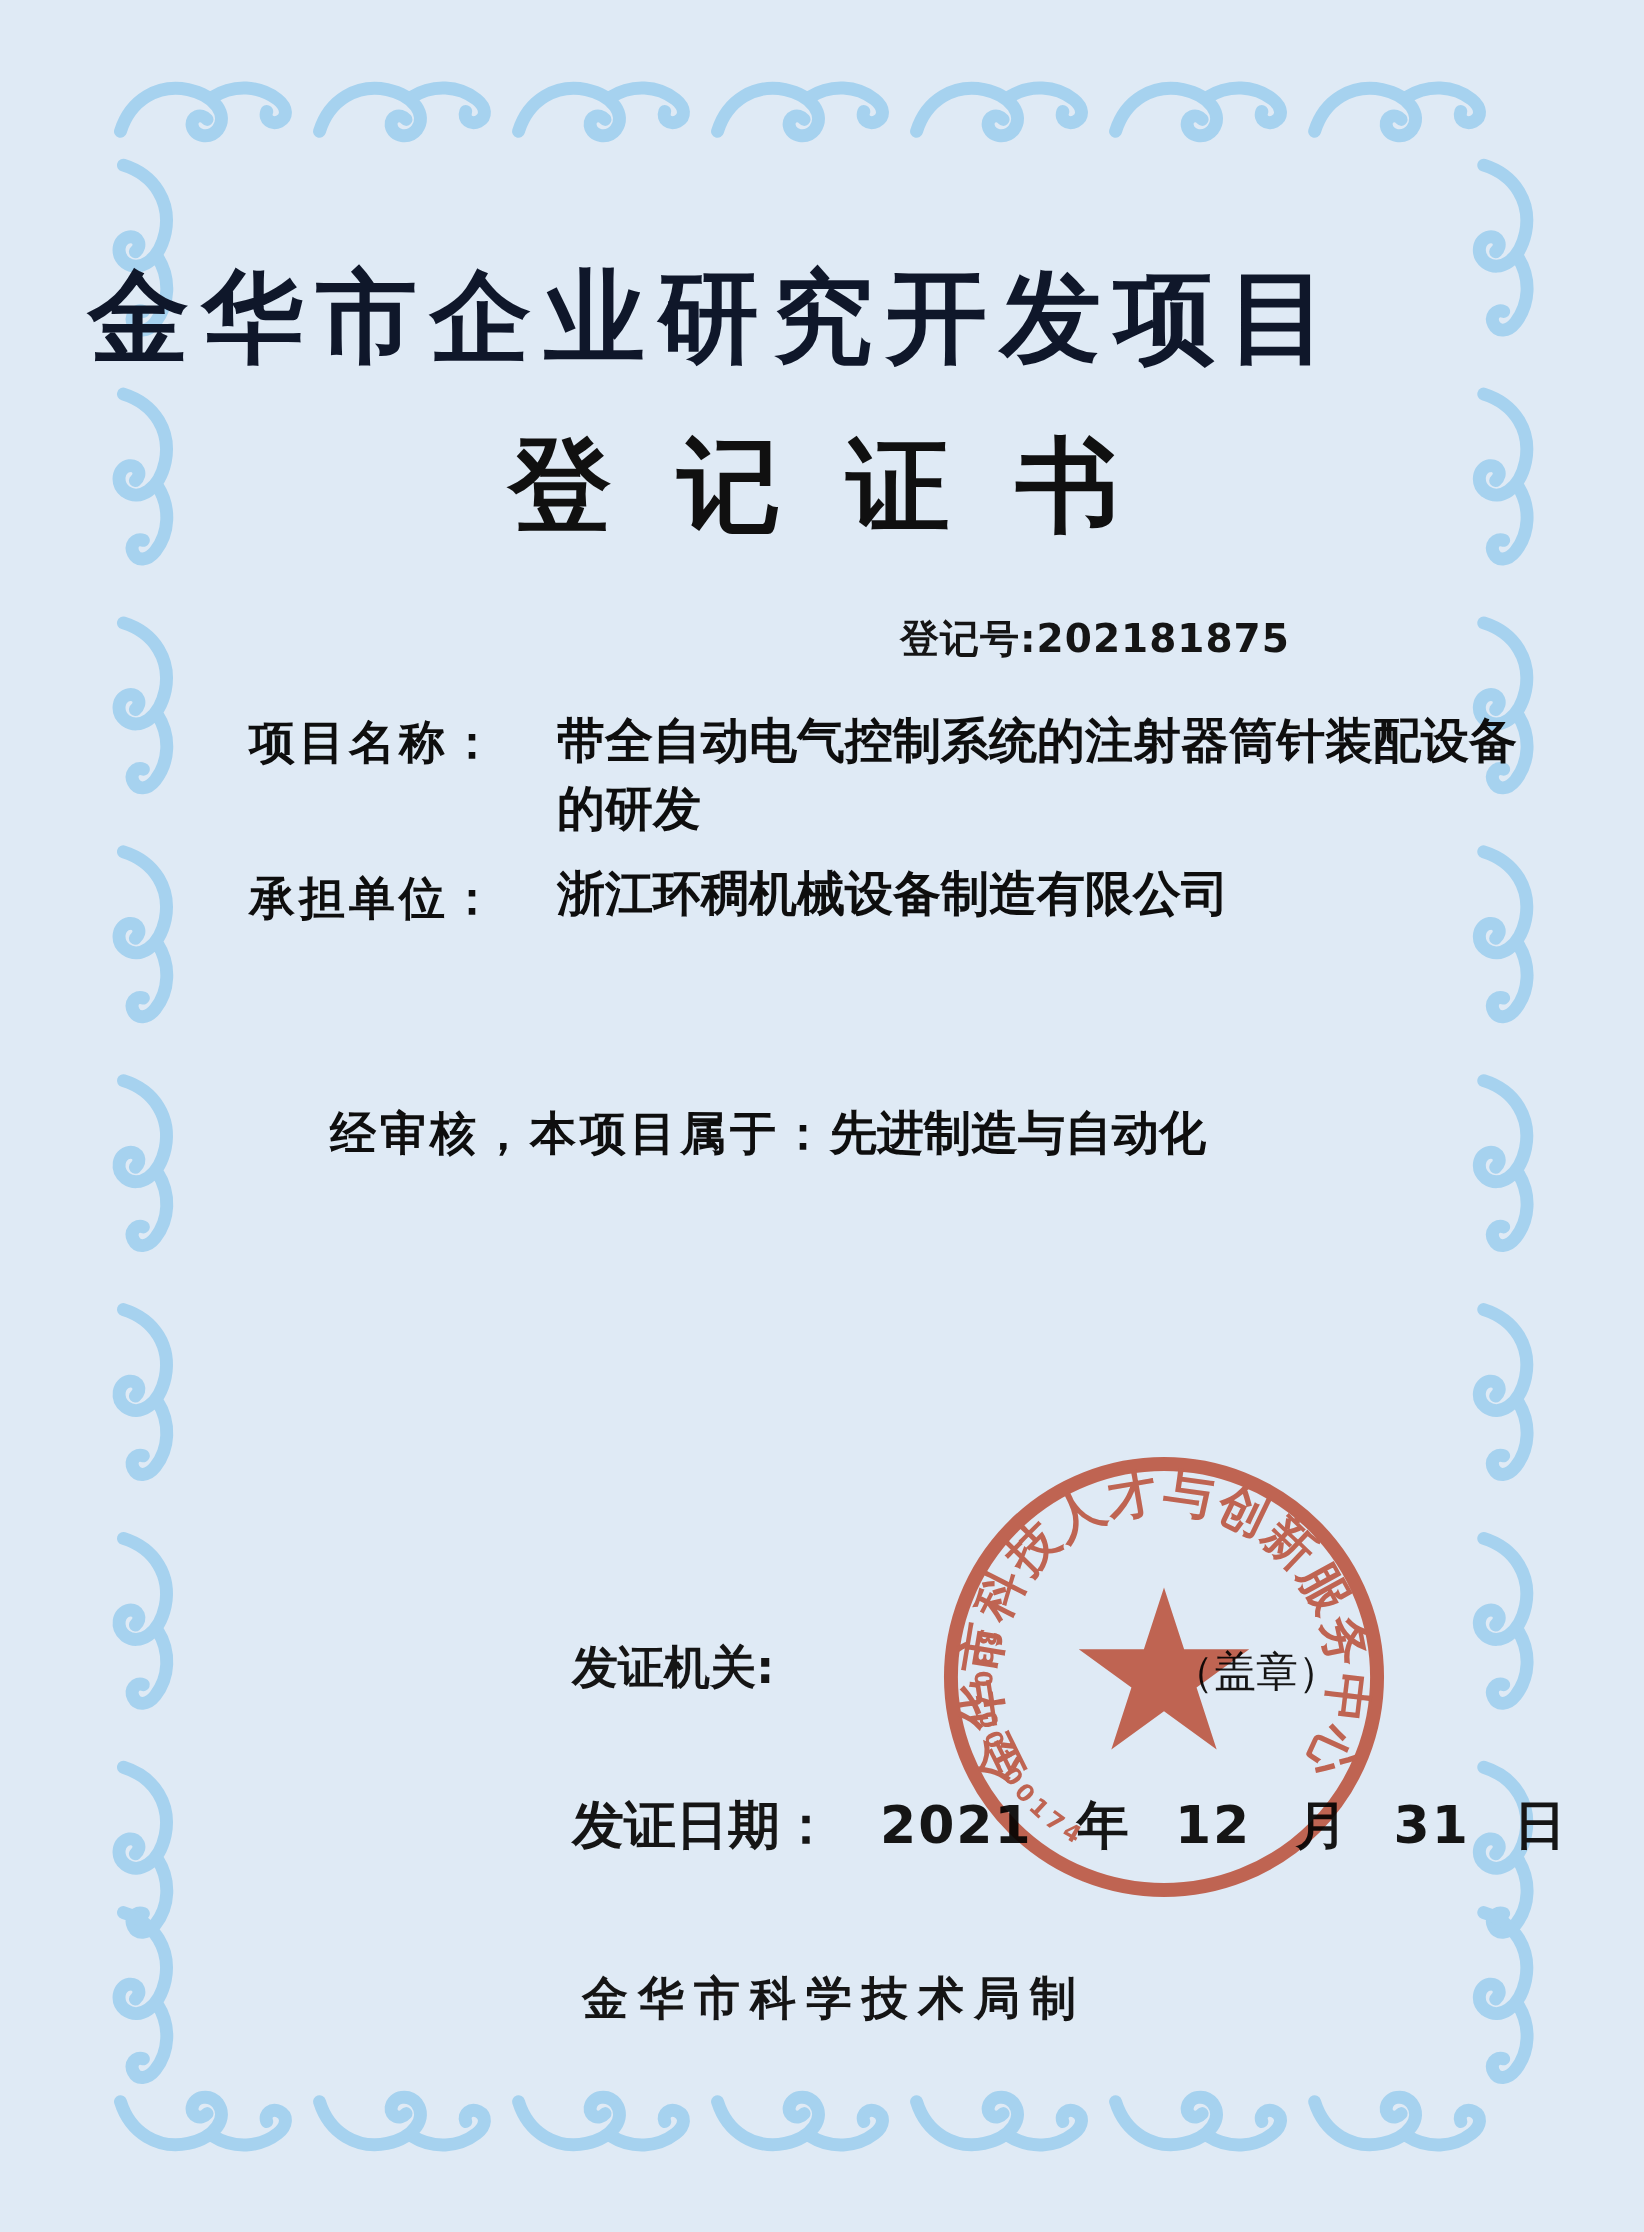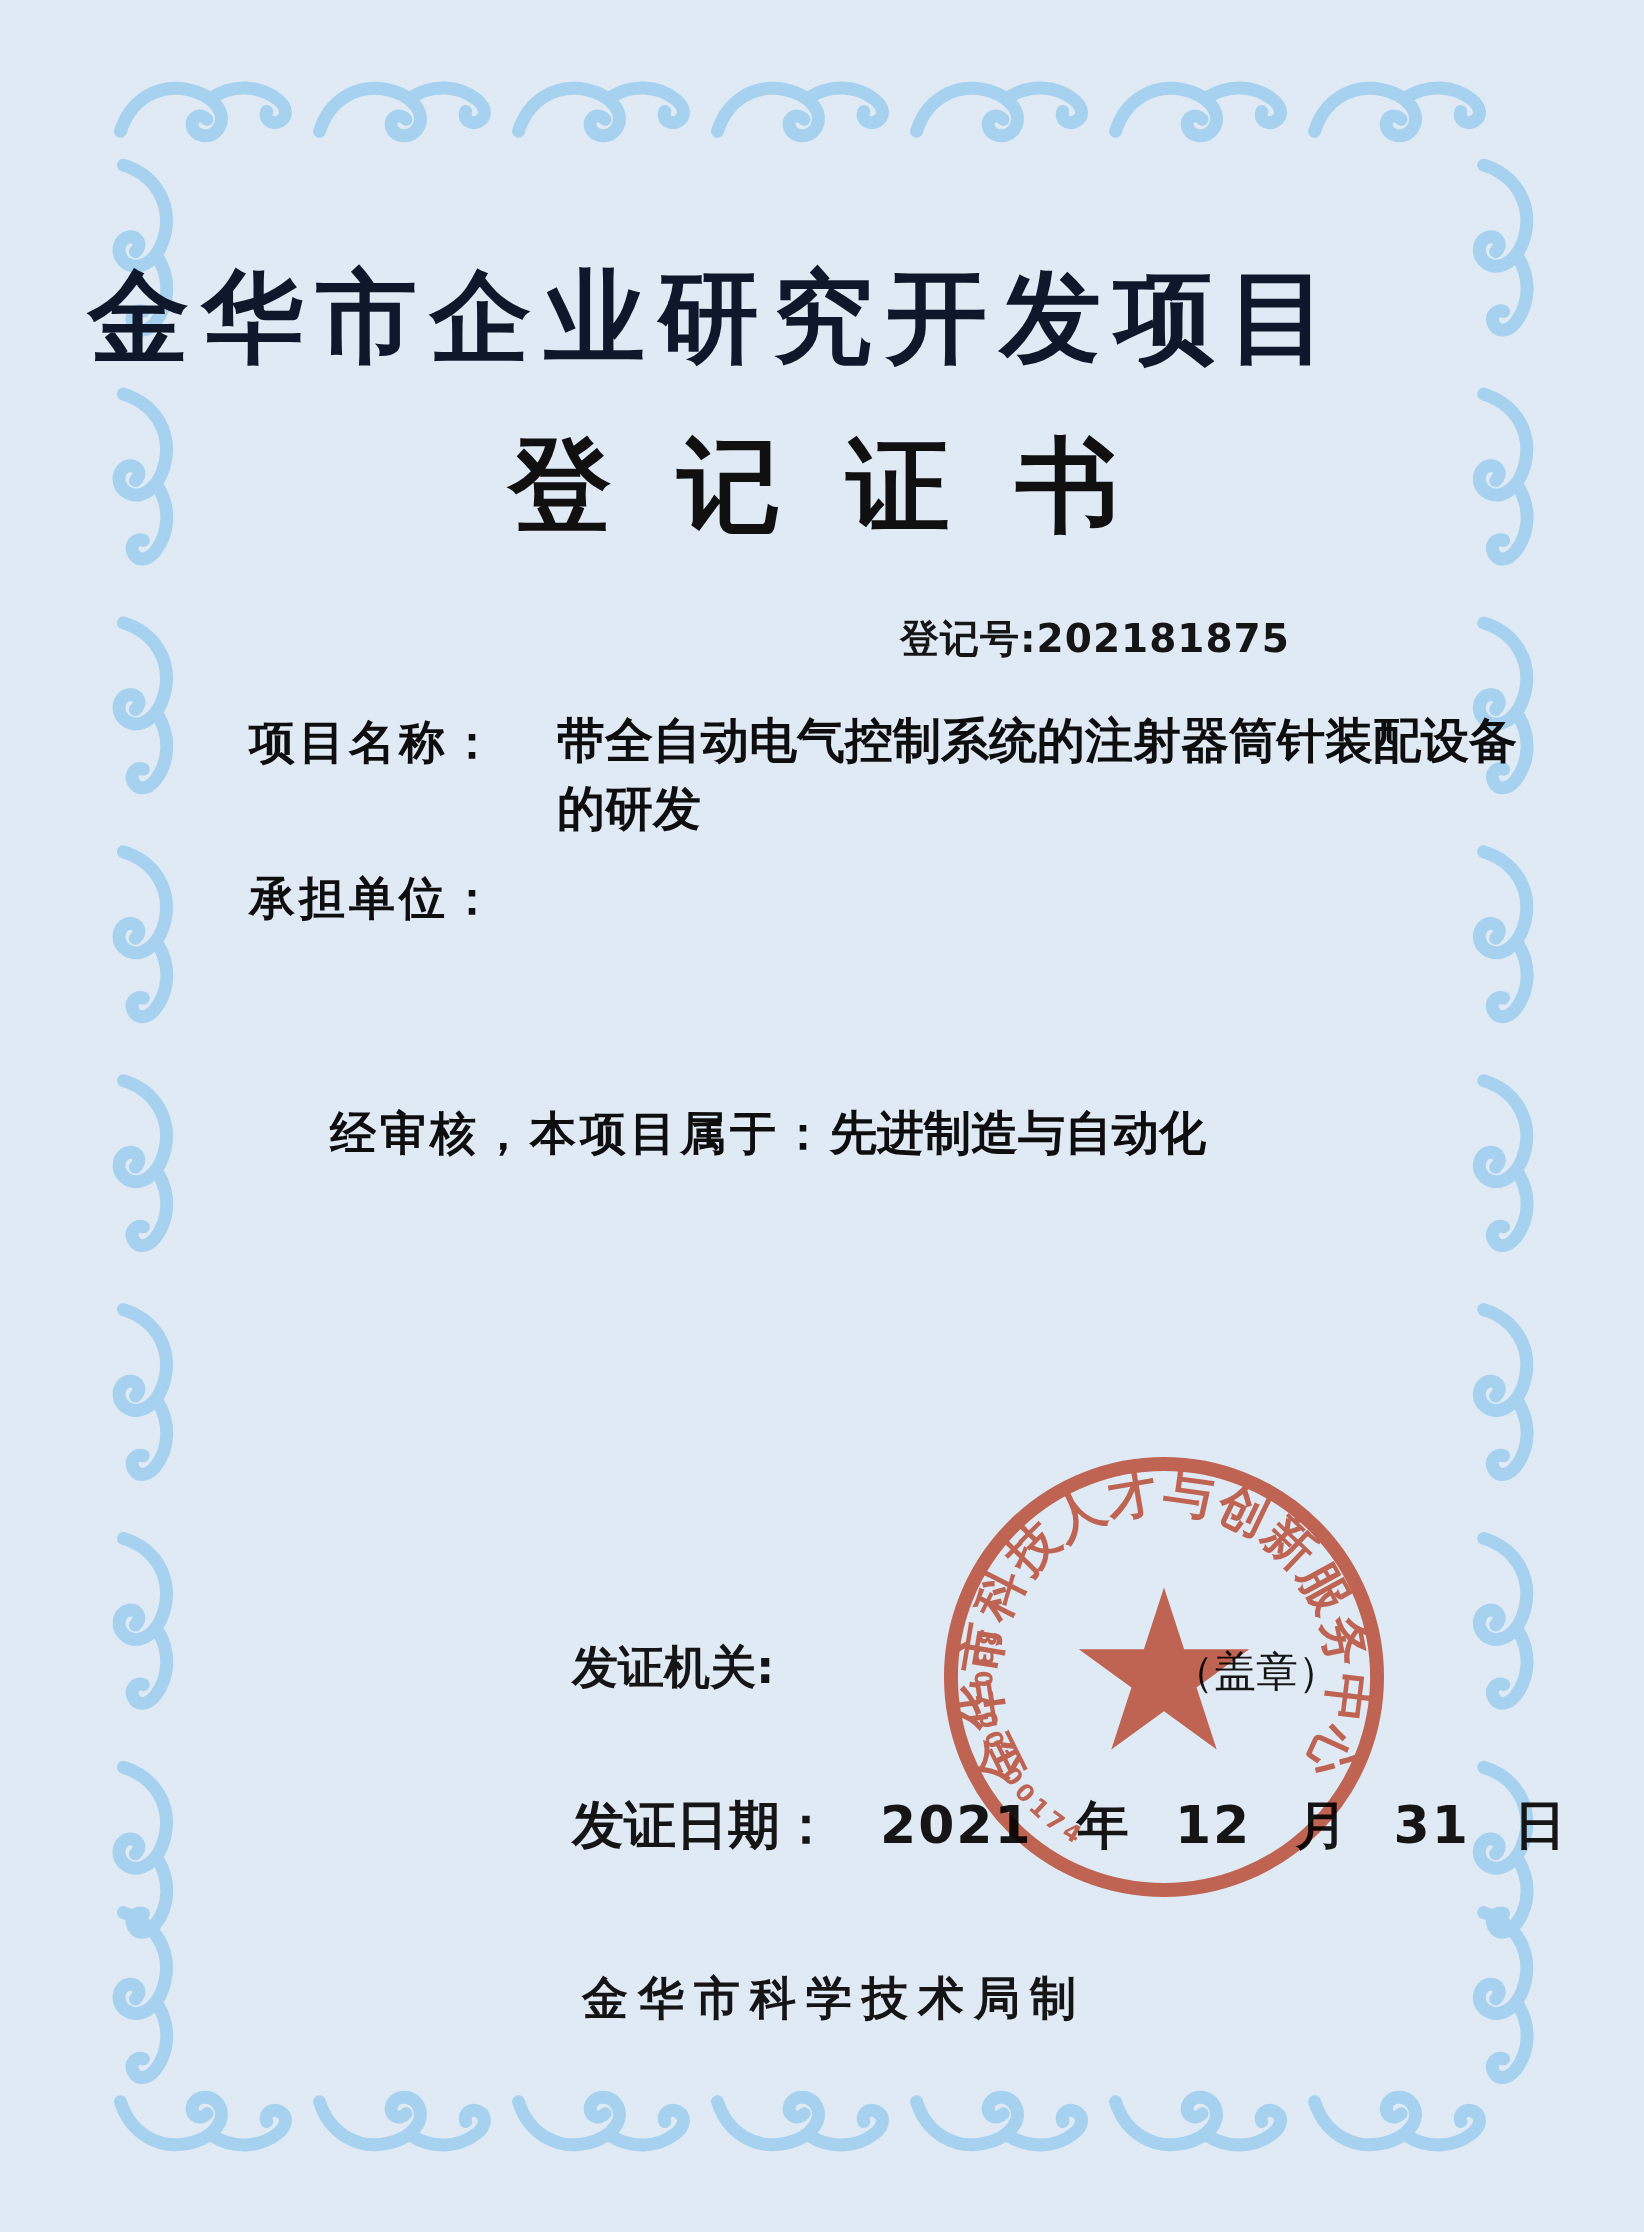--- a/index.html
+++ b/index.html
@@ -112,20 +112,21 @@
   <div class="abs title2">登记证书</div>
 
   <div class="abs regno">
     <span>登记号:</span><span>202181875</span>
   </div>
 
   <div class="abs field-label project-label">项目名称：</div>
   <div class="abs field-value project-value">带全自动电气控制系统的注射器筒针装配设备的研发</div>
 
   <div class="abs field-label undertaker-label">承担单位：</div>
+  <div class="abs field-value undertaker-value">浙江环稠机械设备制造有限公司</div>
 
   <div class="abs review-row">
     <span class="field-label">经审核，本项目属于：</span><span class="field-value">先进制造与自动化</span>
   </div>
 
 
   <div class="abs authority-row">发证机关:</div>
   <div class="abs seal-note">（盖章）</div>
 
   <div class="abs seal-wrap">

